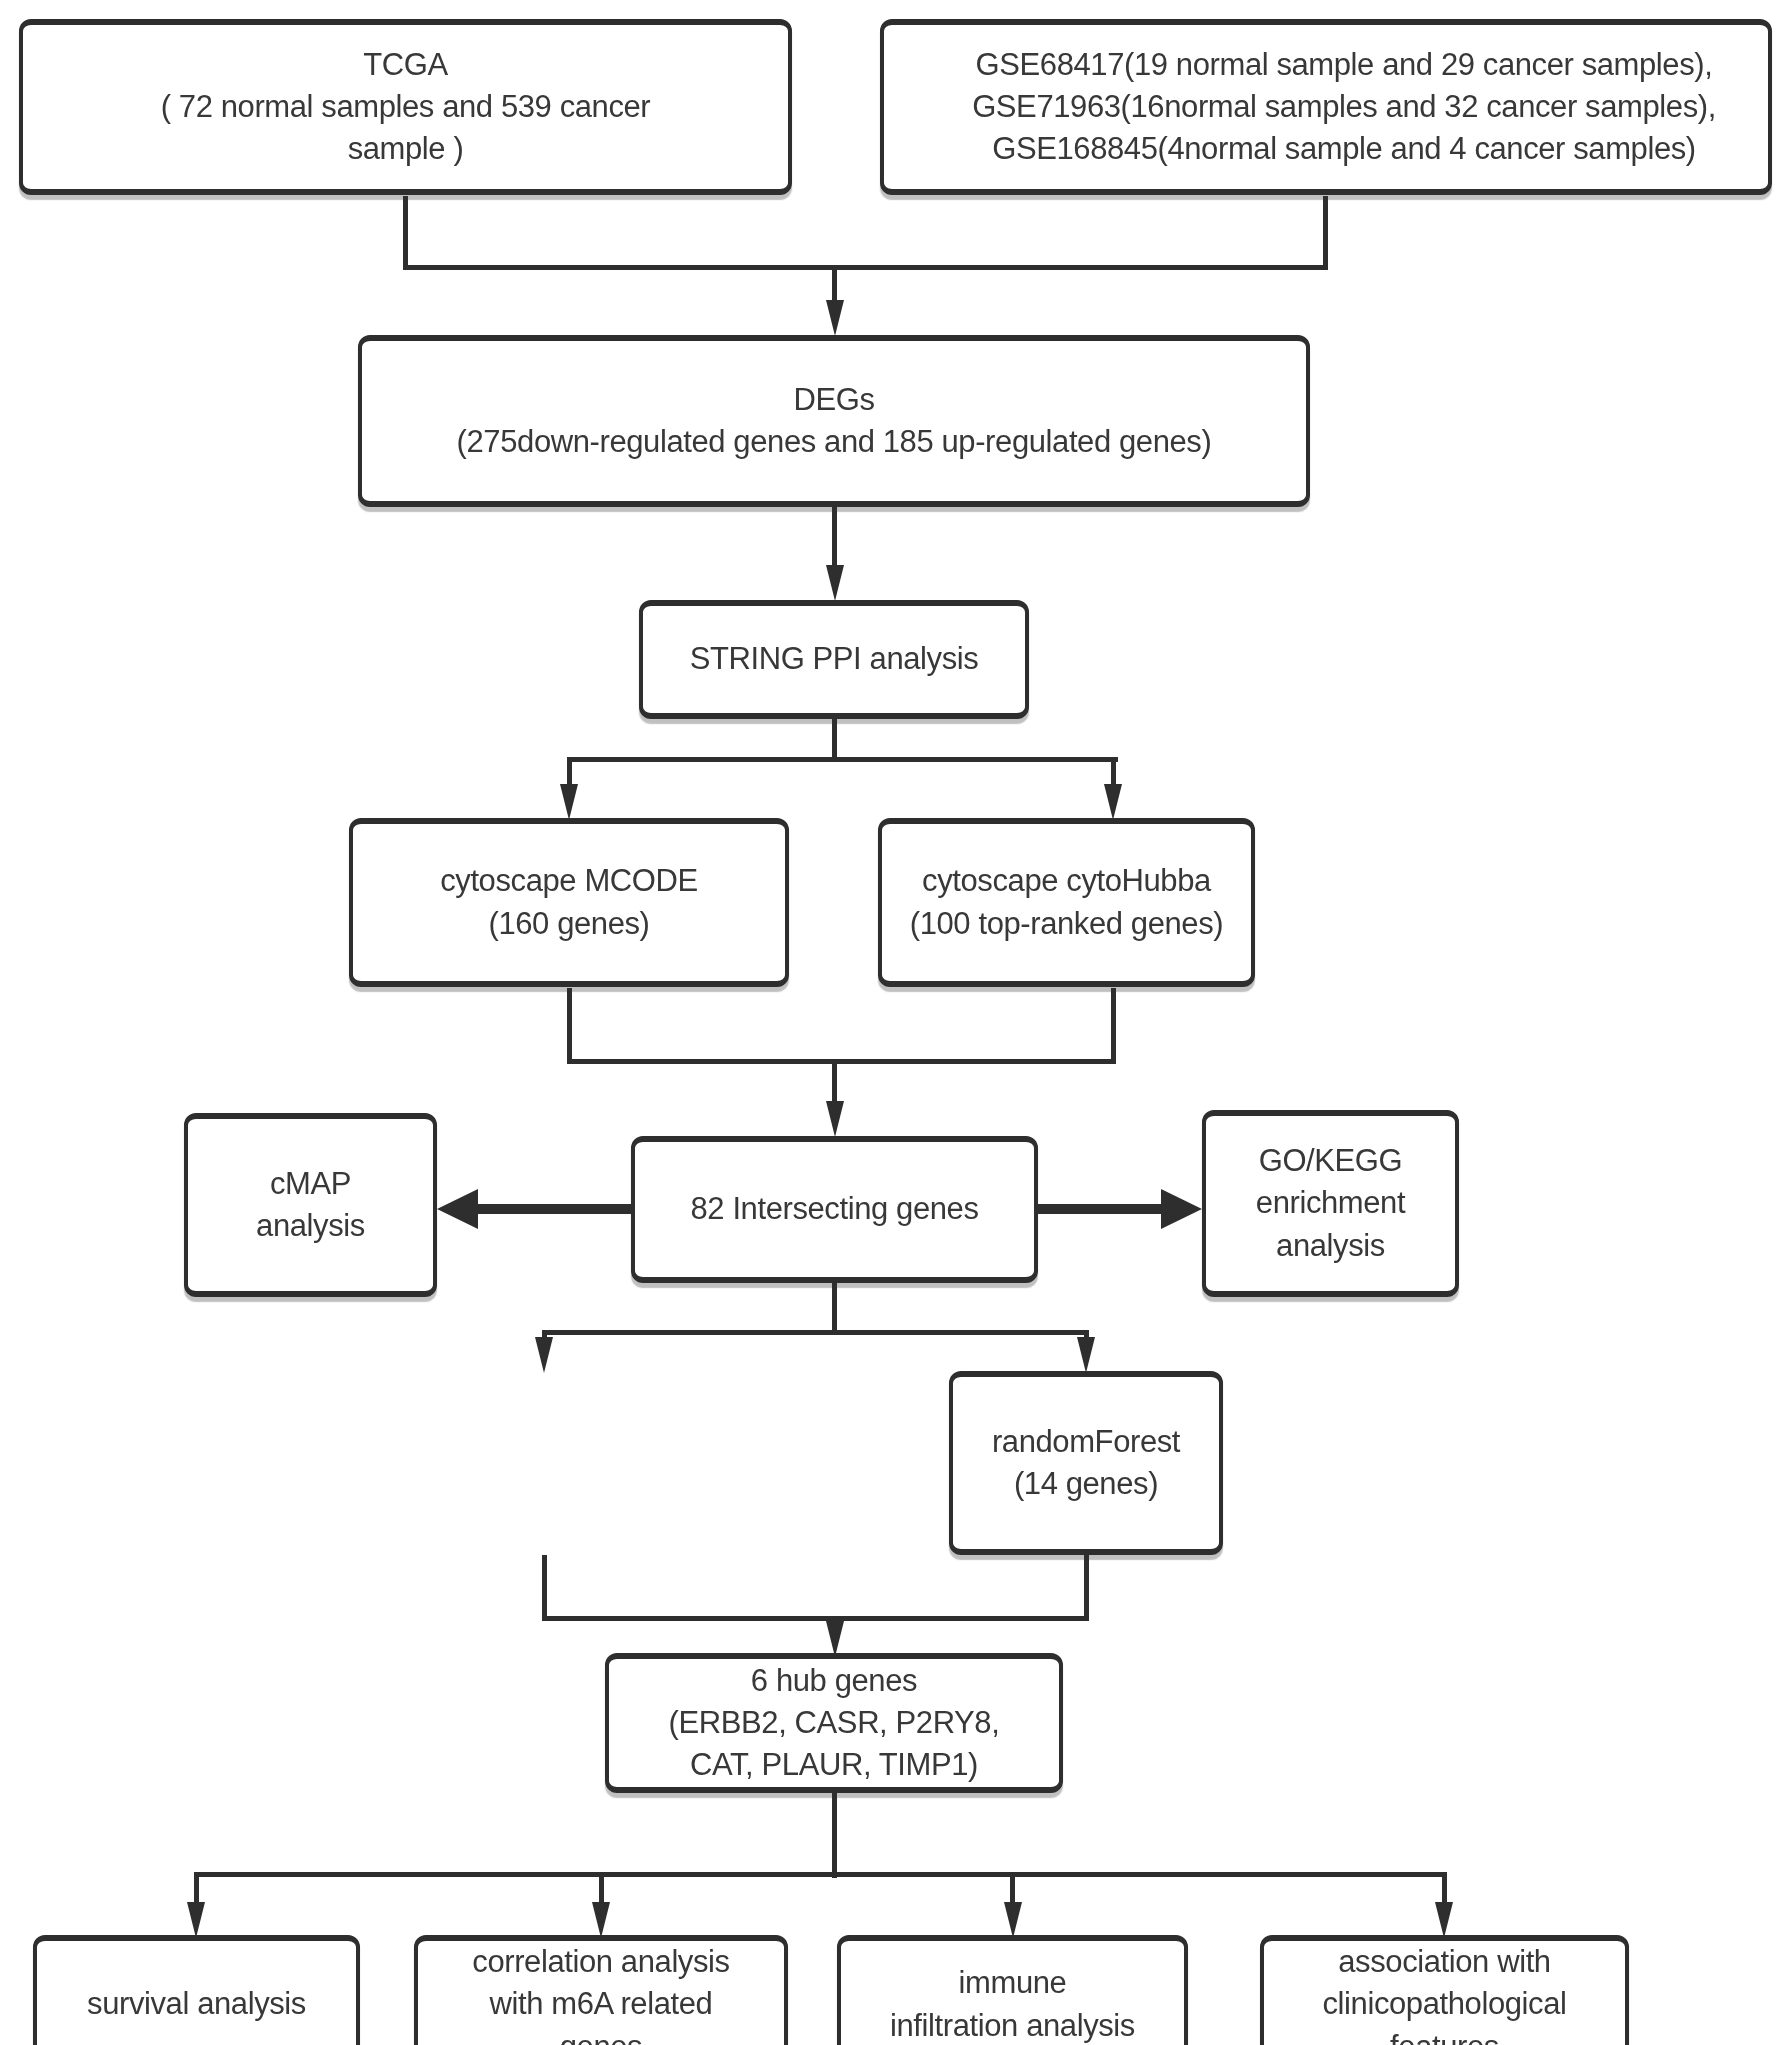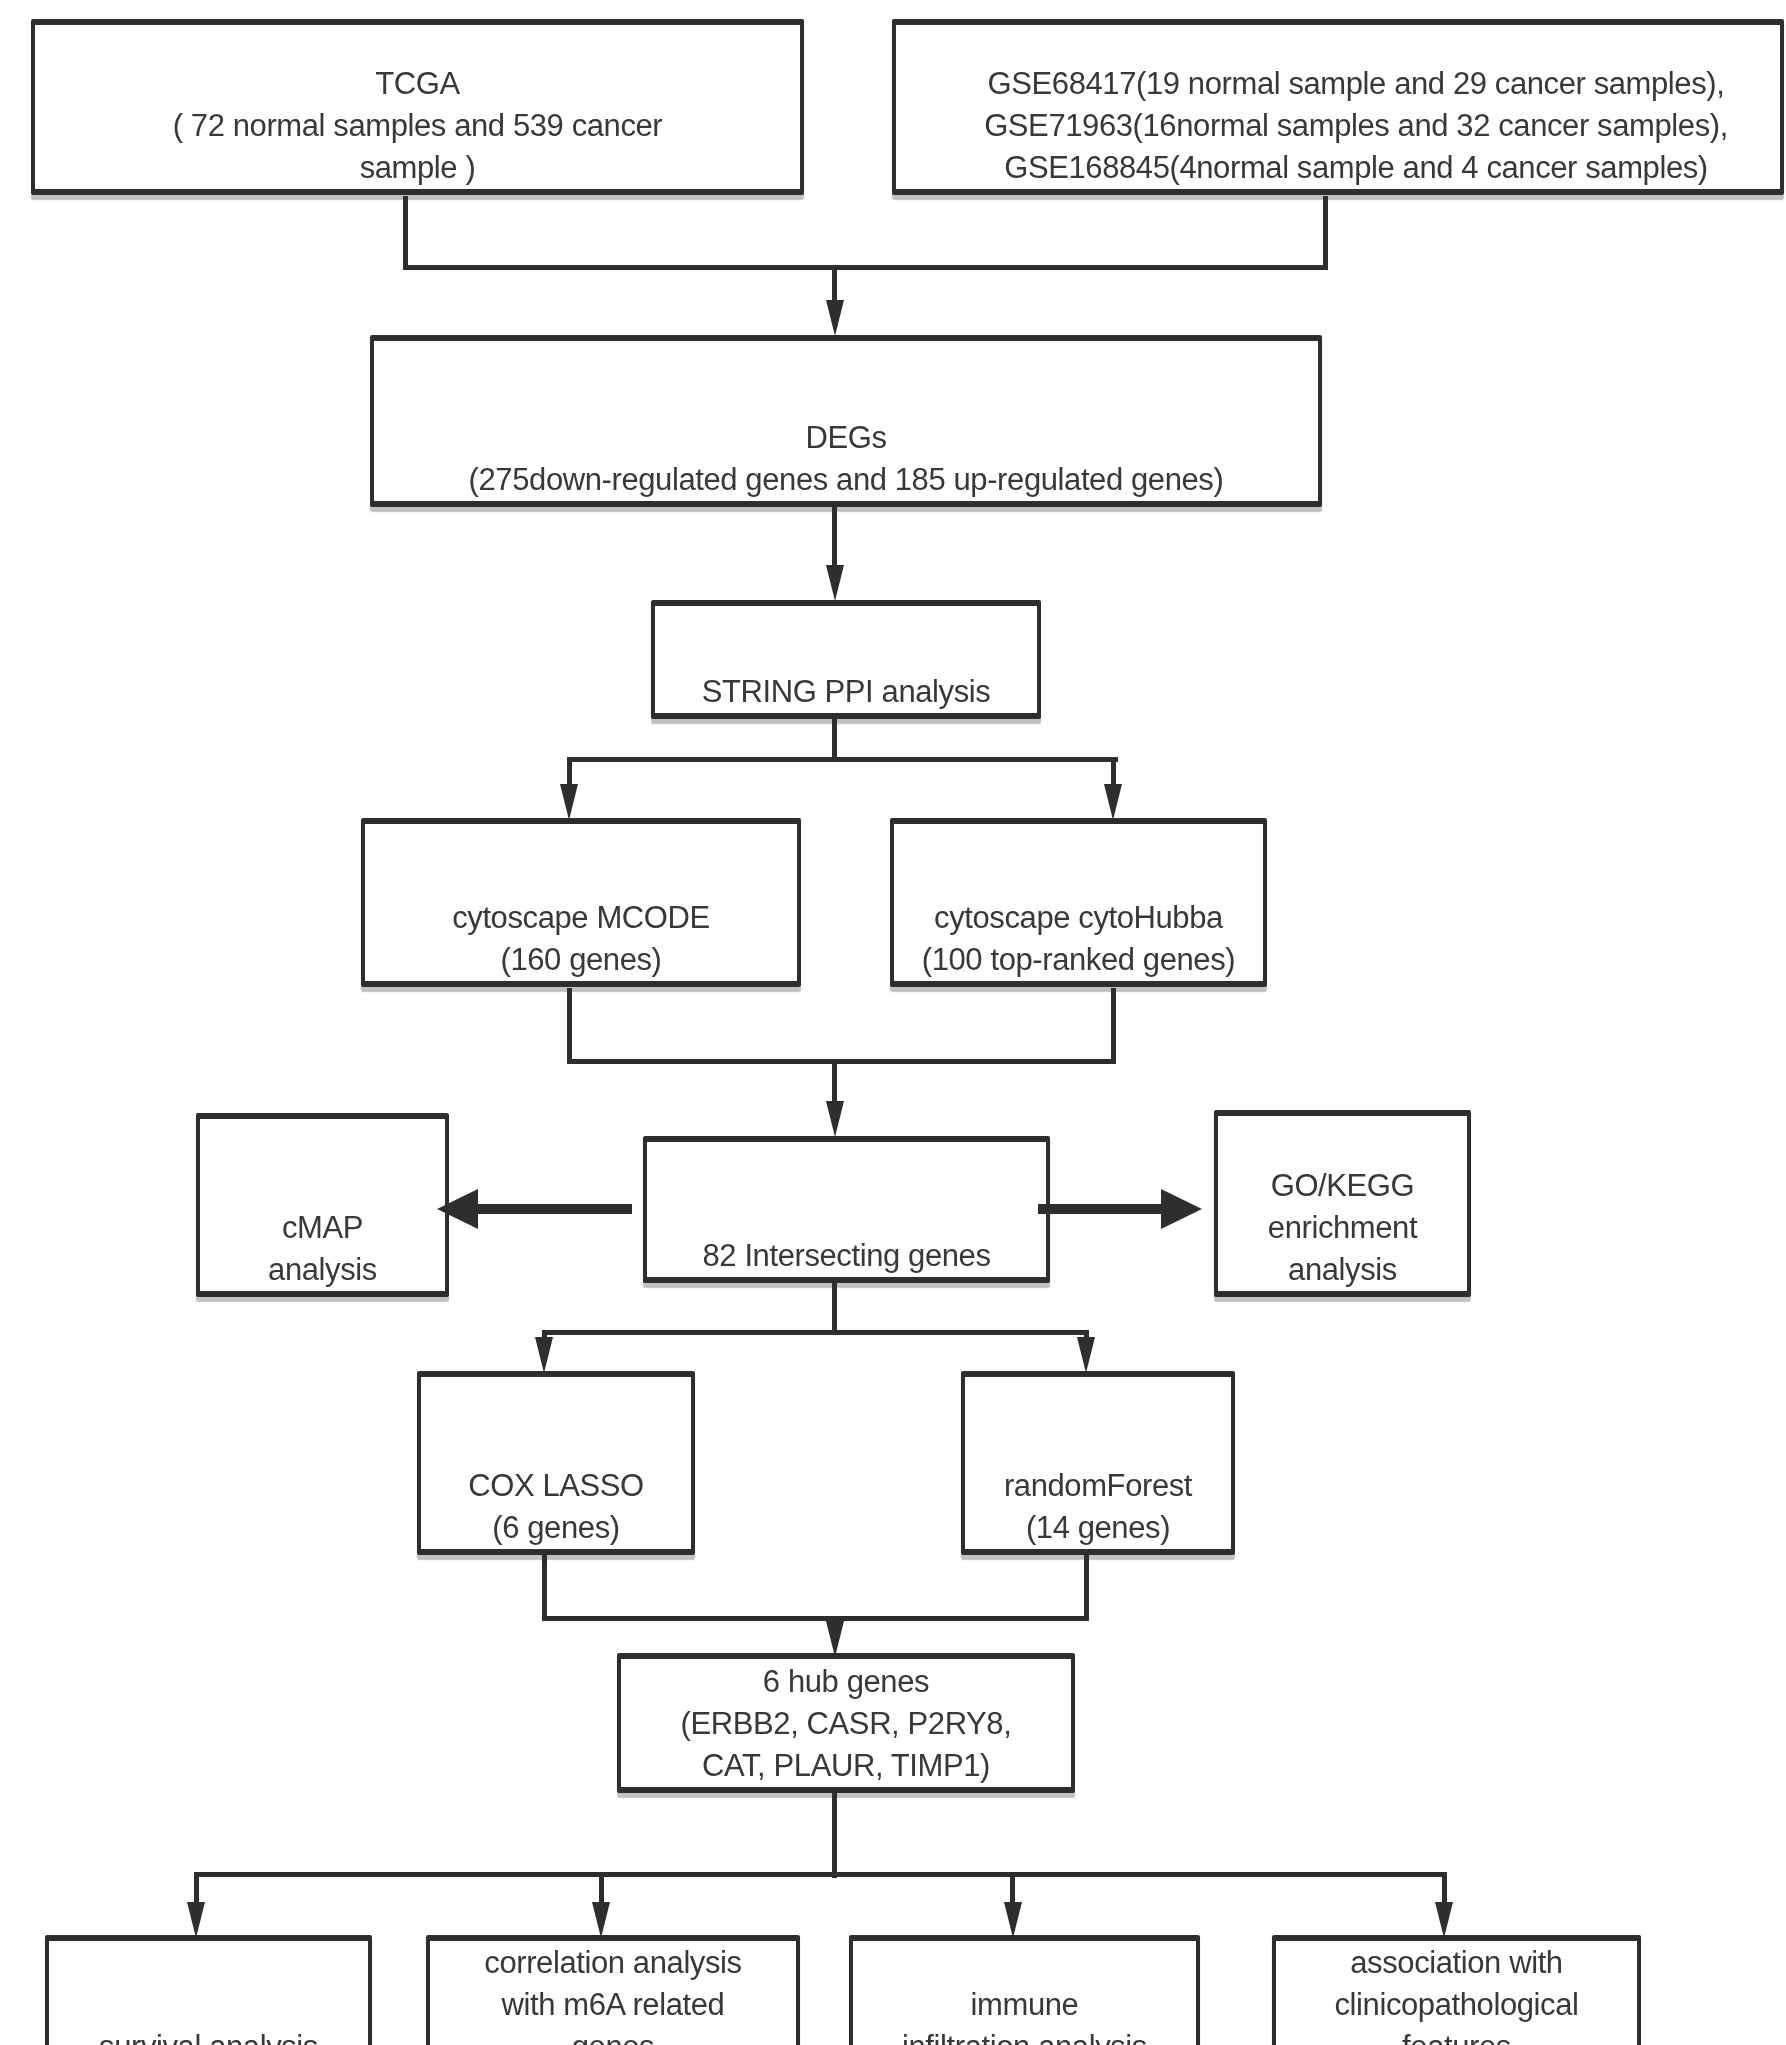--- a/index.html
+++ b/index.html
@@ -11,27 +11,26 @@
     font-family:"Liberation Sans", sans-serif;
     overflow:hidden;
   }
   .box{
     position:absolute;
     box-sizing:border-box;
     background:var(--box-bg, #ffffff);
     border:4.1px solid var(--line-color, #2e2e2e);
     border-top-width:6.5px;
     border-bottom-width:6.5px;
-    border-radius:2px;
+    border-radius:12px;
     box-shadow:0 4.1px 1.2px rgba(46,46,46,0.30);
     display:flex;
-    align-items:flex-end;
+    align-items:center;
     justify-content:center;
     text-align:center;
-    margin-left:12px;
   }
   .label{
     font-size:31px;
     line-height:1.36;
     letter-spacing:-0.4px;
     color:var(--text-color, #383838);
     white-space:pre-line;
     padding:0 9.8px;
   }
   .vline{position:absolute;width:4.9px;background:var(--line-color, #2e2e2e);}
@@ -130,24 +129,20 @@
   <div class="shaft-h" style="left:1038px;top:1204px;width:126px;"></div>
   <div class="ah-right" style="left:1161px;top:1189px;"></div>
 
   <div class="vline" style="left:832px;top:1283px;height:52px;"></div>
   <div class="hline" style="left:542px;top:1330px;width:547px;"></div>
   <div class="vline" style="left:542px;top:1330px;height:10.6px;"></div>
   <div class="ah-down" style="left:535px;top:1337px;"></div>
   <div class="vline" style="left:1084px;top:1330px;height:10.6px;"></div>
   <div class="ah-down" style="left:1077px;top:1337px;"></div>
 
-  <div class="box" style="left:405px;top:1371px;width:278px;height:184px;">
-    <div class="label">COX LASSO
-(6 genes)</div>
-  </div>
   <div class="box" style="left:949px;top:1371px;width:274px;height:184px;">
     <div class="label">randomForest
 (14 genes)</div>
   </div>
 
   <div class="vline" style="left:542px;top:1555px;height:65px;"></div>
   <div class="vline" style="left:1084px;top:1555px;height:65px;"></div>
   <div class="hline" style="left:542px;top:1616px;width:547px;"></div>
   <div class="vline" style="left:832px;top:1616px;height:10.6px;"></div>
   <div class="ah-down" style="left:826px;top:1621px;"></div>

